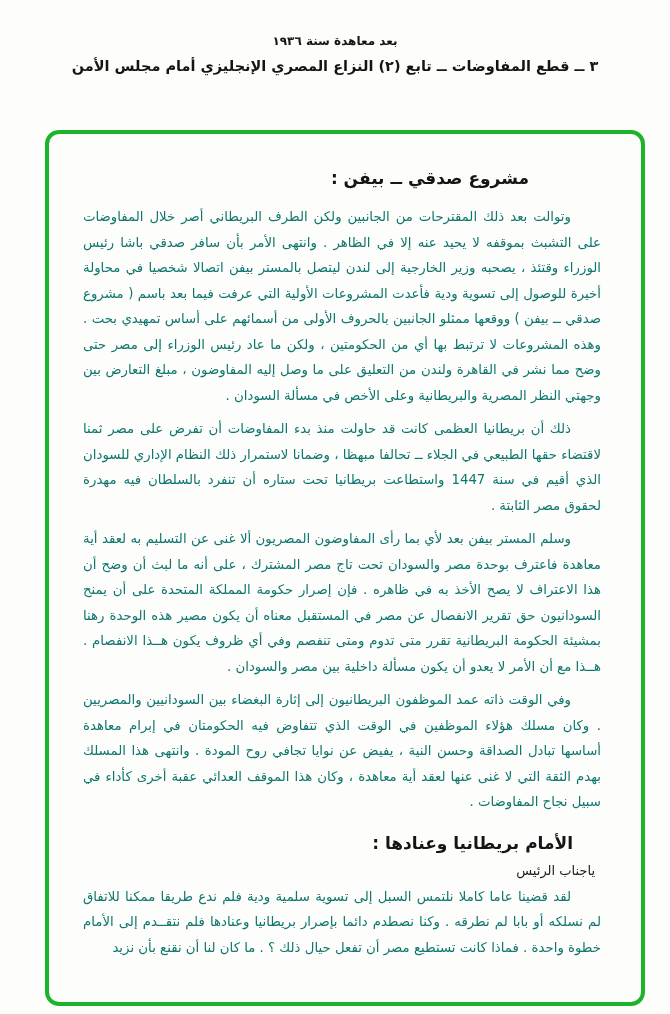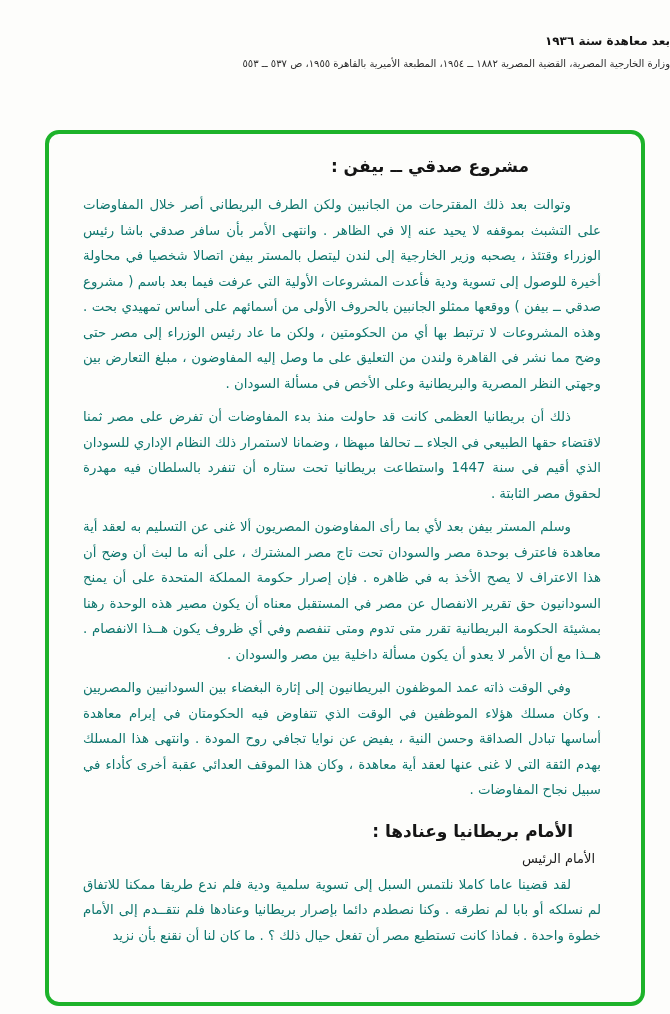--- a/index.html
+++ b/index.html
@@ -11,21 +11,21 @@
   .page {
     position: relative;
     width: 670px;
     height: 1014px;
     overflow: hidden;
     background: #fdfdfb;
     direction: rtl;
   }
   
   .page-header {
-    text-align: right;
+    text-align: center;
     padding-top: 34px;
     color: #141414;
   }
   .h-line1 {
     font-size: 12px;
     font-weight: bold;
     letter-spacing: 1px;
     margin-bottom: 10px;
   }
   .h-line2 {
@@ -39,21 +39,21 @@
   }
   
   .green-box {
     position: absolute;
     left: 45px;
     top: 130px;
     width: 600px;
     height: 876px;
     border: 4px solid var(--accent, #1db32a);
     border-radius: 14px;
-    padding: 22px 40px 20px 34px;
+    padding: 34px 40px 20px 34px;
     background: #fdfdfb;
     overflow: hidden;
   }
   .sec-title {
     font-size: 17px;
     font-weight: bold;
     color: #151515;
     padding-right: 72px;
     margin-bottom: 16px;
   }
@@ -78,33 +78,33 @@
     margin-bottom: 6px;
   }
 </style>
 </head>
 <body>
 
 <div class="page">
 
   <header class="page-header">
     <div class="h-line1">بعد معاهدة سنة ١٩٣٦</div>
-    <div class="h-line3">وزارة الخارجية المصرية، القضية المصرية ١٨٨٢ ــ ١٩٥٤، المطبعة الأميرية بالقاهرة ١٩٥٥، ص ٥٣٧ ــ ٥٥٣</div>
+    <div class="h-line2">٣ ــ قطع المفاوضات ــ تابع (٢) النزاع المصري الإنجليزي أمام مجلس الأمن</div>
   </header>
 
   <div class="green-box">
 
     <h2 class="sec-title">مشروع صدقي ــ بيفن :</h2>
 
     <p class="body-par">وتوالت بعد ذلك المقترحات من الجانبين ولكن الطرف البريطاني أصر خلال المفاوضات على التشبث بموقفه لا يحيد عنه إلا في الظاهر . وانتهى الأمر بأن سافر صدقي باشا رئيس الوزراء وقتئذ ، يصحبه وزير الخارجية إلى لندن ليتصل بالمستر بيفن اتصالا شخصيا في محاولة أخيرة للوصول إلى تسوية ودية فأعدت المشروعات الأولية التي عرفت فيما بعد باسم ( مشروع صدقي ــ بيفن ) ووقعها ممثلو الجانبين بالحروف الأولى من أسمائهم على أساس تمهيدي بحت . وهذه المشروعات لا ترتبط بها أي من الحكومتين ، ولكن ما عاد رئيس الوزراء إلى مصر حتى وضح مما نشر في القاهرة ولندن من التعليق على ما وصل إليه المفاوضون ، مبلغ التعارض بين وجهتي النظر المصرية والبريطانية وعلى الأخص في مسألة السودان .</p>
     <p class="body-par">ذلك أن بريطانيا العظمى كانت قد حاولت منذ بدء المفاوضات أن تفرض على مصر ثمنا لاقتضاء حقها الطبيعي في الجلاء ــ تحالفا مبهظا ، وضمانا لاستمرار ذلك النظام الإداري للسودان الذي أقيم في سنة 1447 واستطاعت بريطانيا تحت ستاره أن تنفرد بالسلطان فيه مهدرة لحقوق مصر الثابتة .</p>
     <p class="body-par">وسلم المستر بيفن بعد لأي بما رأى المفاوضون المصريون ألا غنى عن التسليم به لعقد أية معاهدة فاعترف بوحدة مصر والسودان تحت تاج مصر المشترك ، على أنه ما لبث أن وضح أن هذا الاعتراف لا يصح الأخذ به في ظاهره . فإن إصرار حكومة المملكة المتحدة على أن يمنح السودانيون حق تقرير الانفصال عن مصر في المستقبل معناه أن يكون مصير هذه الوحدة رهنا بمشيئة الحكومة البريطانية تقرر متى تدوم ومتى تنفصم وفي أي ظروف يكون هــذا الانفصام . هــذا مع أن الأمر لا يعدو أن يكون مسألة داخلية بين مصر والسودان .</p>
     <p class="body-par">وفي الوقت ذاته عمد الموظفون البريطانيون إلى إثارة البغضاء بين السودانيين والمصريين . وكان مسلك هؤلاء الموظفين في الوقت الذي تتفاوض فيه الحكومتان في إبرام معاهدة أساسها تبادل الصداقة وحسن النية ، يفيض عن نوايا تجافي روح المودة . وانتهى هذا المسلك بهدم الثقة التي لا غنى عنها لعقد أية معاهدة ، وكان هذا الموقف العدائي عقبة أخرى كأداء في سبيل نجاح المفاوضات .</p>
 
     <h2 class="sec-title second">الأمام بريطانيا وعنادها :</h2>
 
-    <div class="salutation">الأمام الرئيس</div>
+    <div class="salutation">ياجناب الرئيس</div>
 
     <p class="body-par">لقد قضينا عاما كاملا نلتمس السبل إلى تسوية سلمية ودية فلم ندع طريقا ممكنا للاتفاق لم نسلكه أو بابا لم نطرقه . وكنا نصطدم دائما بإصرار بريطانيا وعنادها فلم نتقــدم إلى الأمام خطوة واحدة . فماذا كانت تستطيع مصر أن تفعل حيال ذلك ؟ . ما كان لنا أن نقنع بأن نزيد</p>
 
   </div>
 
 </div>
 
 </body></html>

